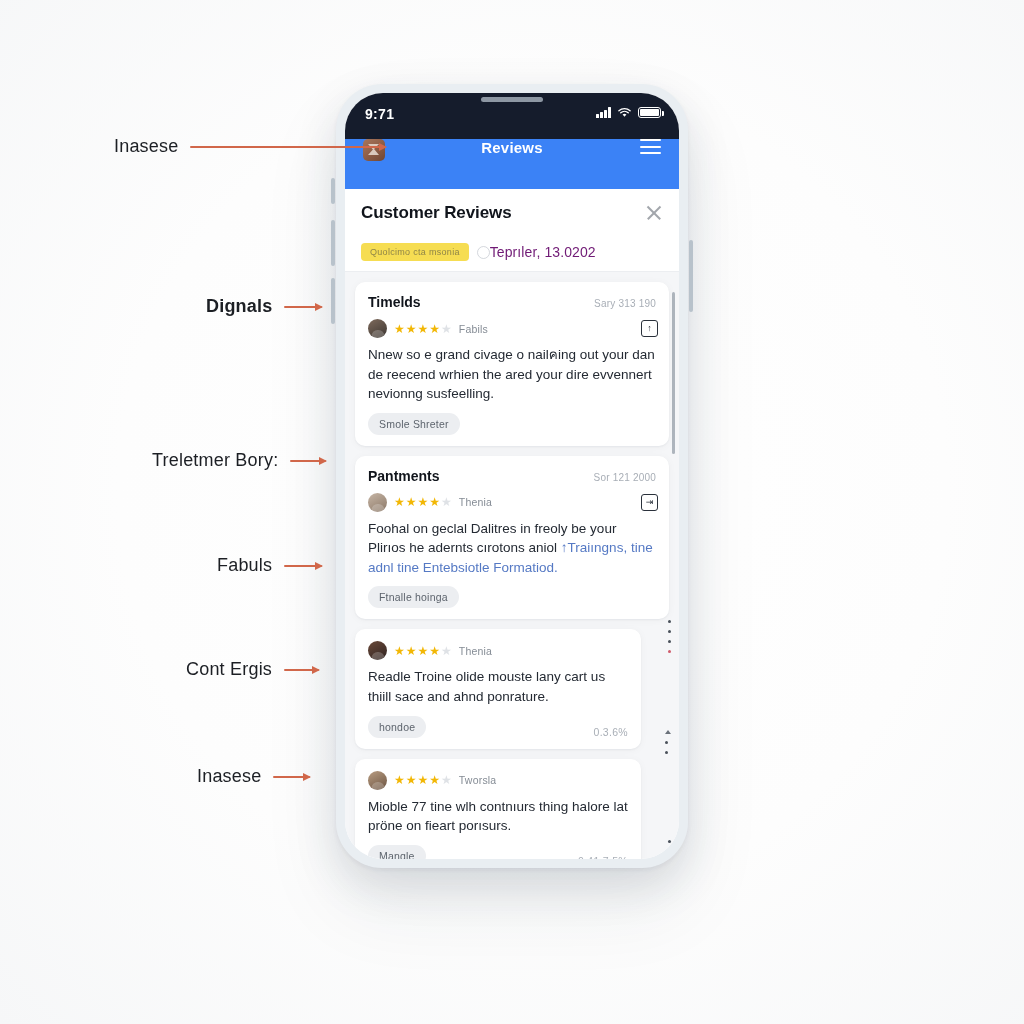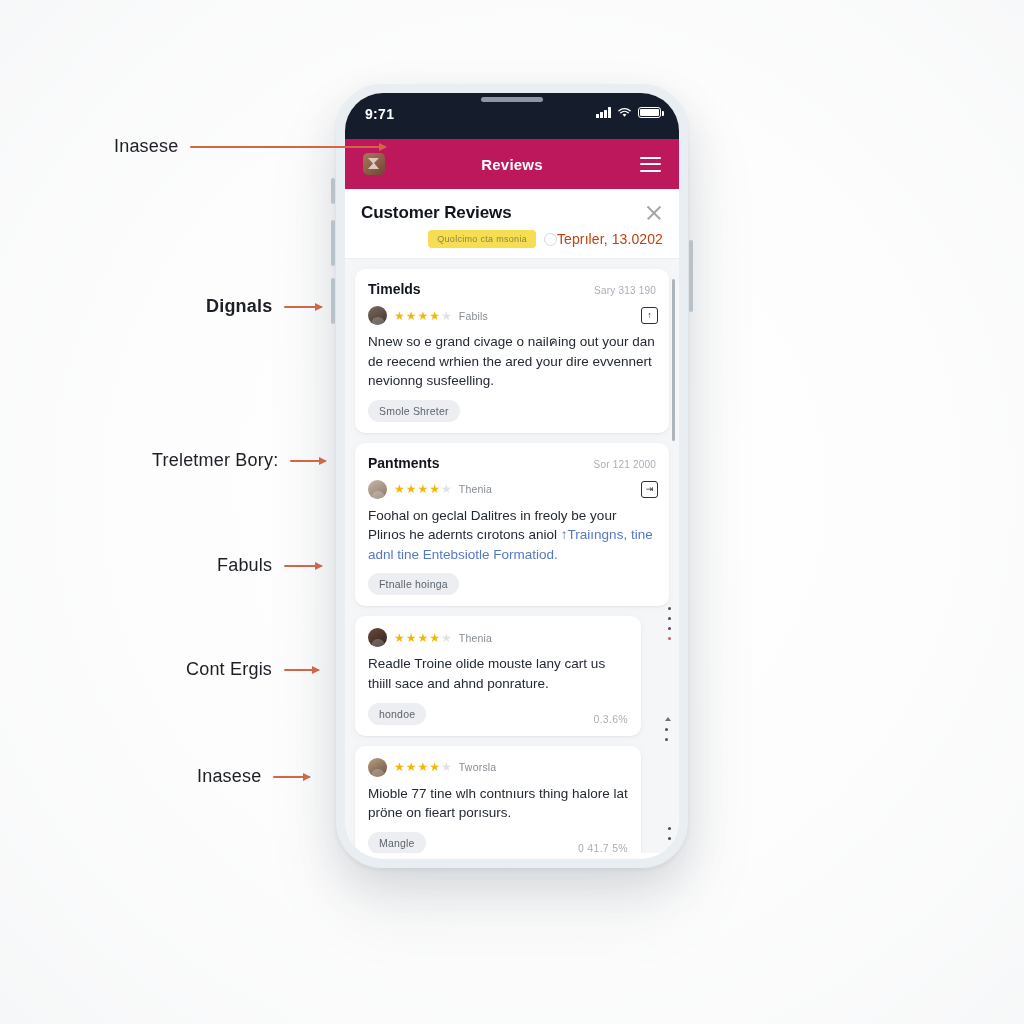--- a/index.html
+++ b/index.html
@@ -149,23 +149,23 @@
     background: #fff; border-radius: 1px;
   }
   .battery::after {
     content: ""; position: absolute; right: -3.5px; top: 3px;
     width: 2px; height: 5px; background: #fff; border-radius: 0 1px 1px 0;
   }
 
   
   .appbar {
     height: 50px;
-    background: #be185d;
-    display: flex;
-    align-items: center;
+    background: #3b82f6;
+    display: flex;
+    align-items: flex-start;
     padding: 0 18px;
     position: relative;
   }
   .app-logo {
     width: 22px; height: 22px;
     border-radius: 5px;
     background: linear-gradient(140deg, #a8765c 0%, #8c5c45 55%, #6f4634 100%);
     position: relative;
     overflow: hidden;
     flex: none;
@@ -229,44 +229,44 @@
     content: "";
     position: absolute;
     left: 0; top: 8px;
     width: 18px; height: 1.6px;
     background: #333b46;
   }
   .close-x::before { transform: rotate(45deg); }
   .close-x::after  { transform: rotate(-45deg); }
 
   .sheet-head-sub {
-    margin-top: 7px;
+    margin-top: 20px;
     display: flex;
     align-items: center;
-    justify-content: flex-end;
+    justify-content: flex-start;
   }
   .sub-left { display: flex; align-items: center; gap: 8px; }
   .chip-yellow {
     background: #f6dd52;
     color: #8f8548;
     font-size: 9px;
     padding: 4px 9px;
     border-radius: 4px;
     letter-spacing: .3px;
     filter: blur(.35px);
   }
   .info-dot {
     width: 11px; height: 11px;
     border-radius: 50%;
     border: 1.2px solid #c3c8cf;
     opacity: .7;
   }
   .sub-date {
     font-size: 14px;
-    color: #c2410c;
+    color: #701a75;
     letter-spacing: .1px;
     filter: blur(.25px);
   }
 
   
   .sheet-body {
     position: relative;
     height: 594px;
     background: #f5f6f8;
     padding: 10px 10px 0 10px;

